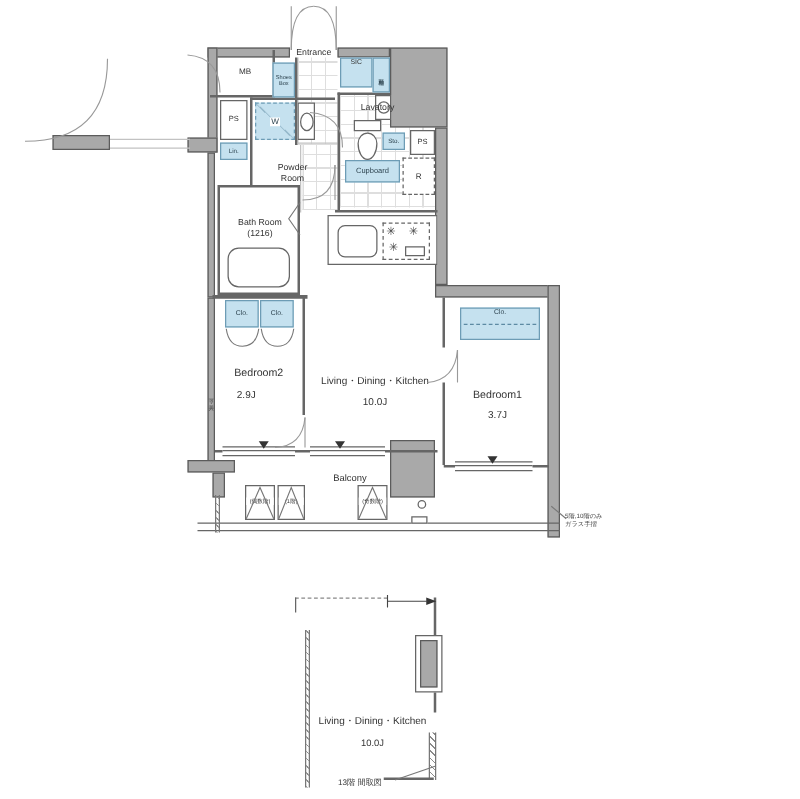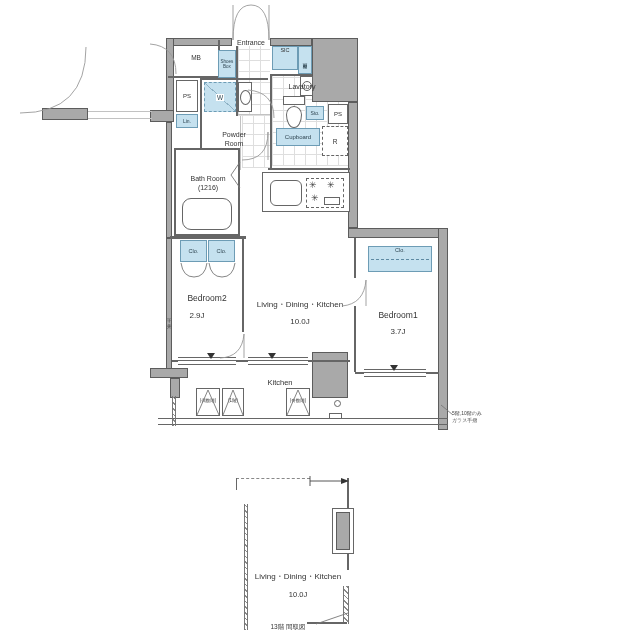--- a/index.html
+++ b/index.html
@@ -155,21 +155,21 @@
   <div class="lbl" style="left:180px;top:175px;width:56px;">
     <div>Bath Room</div>
     <div>(1216)</div>
   </div>
   <div class="lbl" style="left:172px;top:293px;width:70px;font-size:8.5px;">Bedroom2</div>
   <div class="lbl" style="left:172px;top:311px;width:50px;font-size:8px;">2.9J</div>
   <div class="lbl" style="left:248px;top:300px;width:104px;font-size:8px;">Living・Dining・Kitchen</div>
   <div class="lbl" style="left:280px;top:317px;width:40px;font-size:8px;">10.0J</div>
   <div class="lbl" style="left:362px;top:310px;width:72px;font-size:8.5px;">Bedroom1</div>
   <div class="lbl" style="left:362px;top:327px;width:72px;font-size:8px;">3.7J</div>
-  <div class="lbl" style="left:248px;top:378px;width:64px;font-size:7.5px;">Kitchen</div>
+  <div class="lbl" style="left:248px;top:378px;width:64px;font-size:7.5px;">Balcony</div>
 
   <div class="lbl vtext" style="left:166px;top:296px;height:44px;font-size:4.5px;color:#555;">下り天井</div>
   <div class="lbl" style="left:452px;top:410px;width:52px;font-size:5px;text-align:left;line-height:1.3;color:#444;">
     <div>5階,10階のみ</div>
     <div>ガラス手摺</div>
   </div>
 
   <div style="position:absolute;left:236px;top:478px;width:74px;border-top:1px dashed #888;"></div>
   <div class="ln" style="left:236px;top:478px;width:1px;height:12px;"></div>
   <div class="ln" style="left:347px;top:478px;width:2px;height:32px;"></div>

